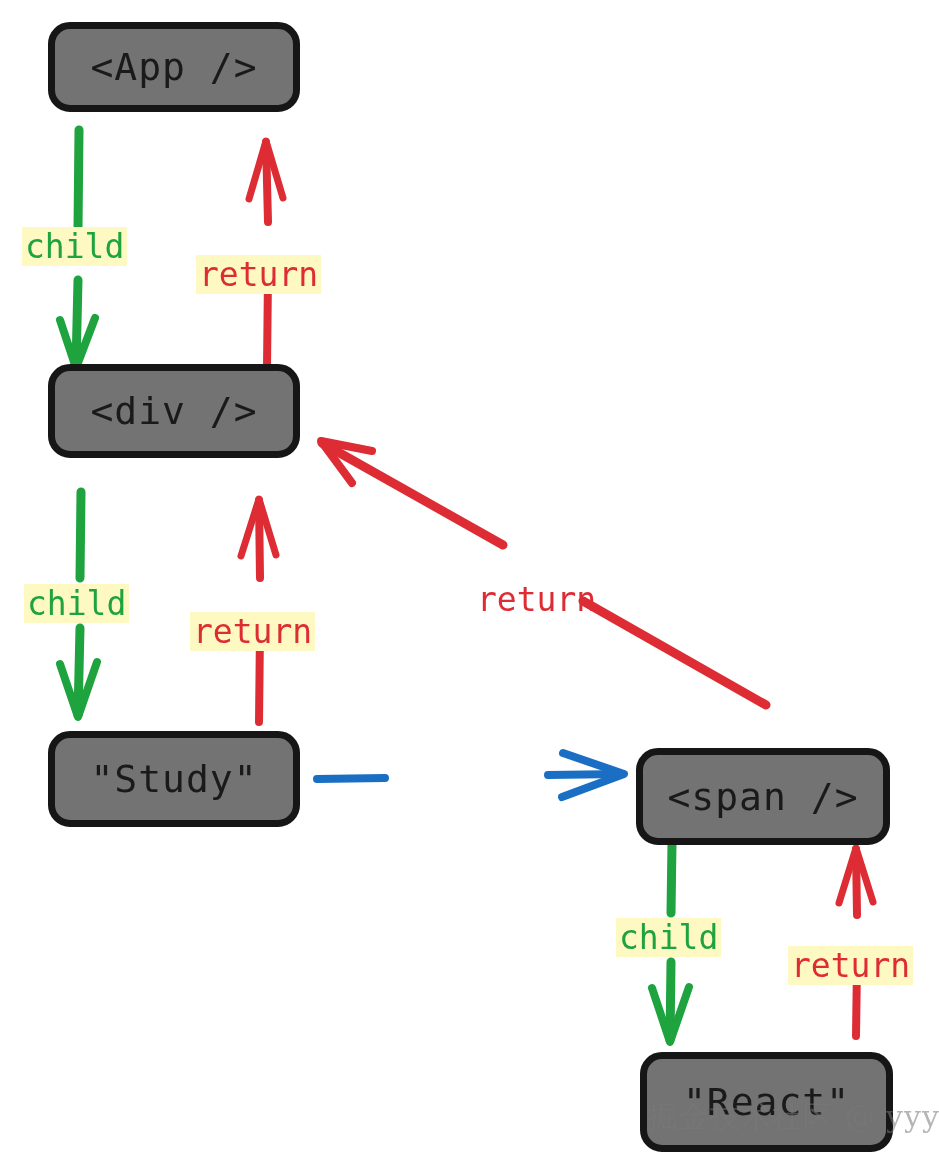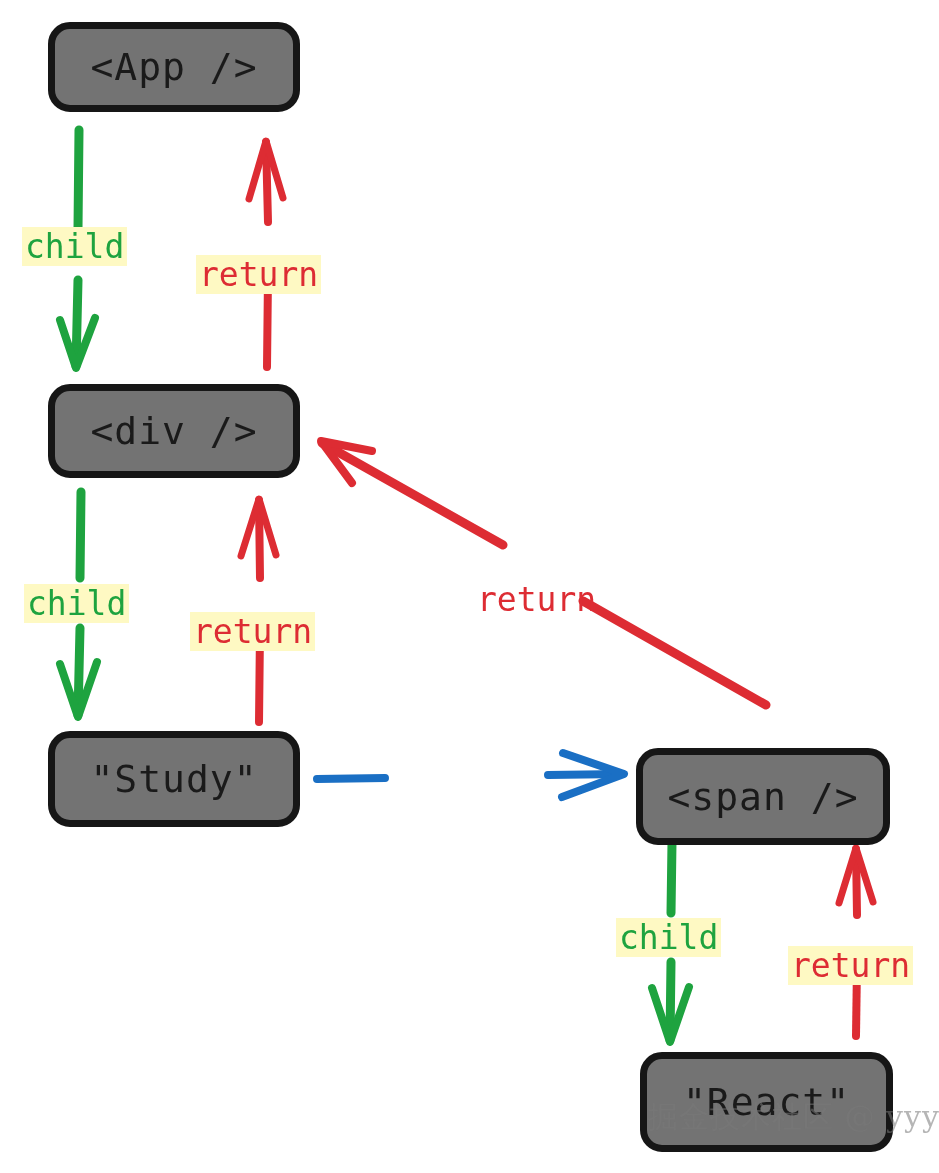--- a/index.html
+++ b/index.html
@@ -120,21 +120,21 @@
       <path d="M 856 849 L 857 915" stroke="#dd2c33" stroke-width="8" stroke-linecap="round" fill="none"></path>
       <path d="M 857 965 L 856 1036" stroke="#dd2c33" stroke-width="8" stroke-linecap="round" fill="none"></path>
       <path d="M 839 903 L 856 848 L 873 902" stroke="#dd2c33" stroke-width="7" stroke-linecap="round" stroke-linejoin="round" fill="none"></path>
     </g>
   </svg>
 
   <div class="node-box" style="left:48px; top:22px; width:252px; height:90px;">
     <span>&lt;App /&gt;</span>
   </div>
 
-  <div class="node-box" style="left:48px; top:384px; width:252px; height:94px;">
+  <div class="node-box" style="left:48px; top:364px; width:252px; height:94px;">
     <span>&lt;div /&gt;</span>
   </div>
 
   <div class="node-box" style="left:48px; top:731px; width:252px; height:96px;">
     <span>"Study"</span>
   </div>
 
   <div class="node-box" style="left:636px; top:725px; width:254px; height:97px;margin-top:23px;">
     <span>&lt;span /&gt;</span>
   </div>

